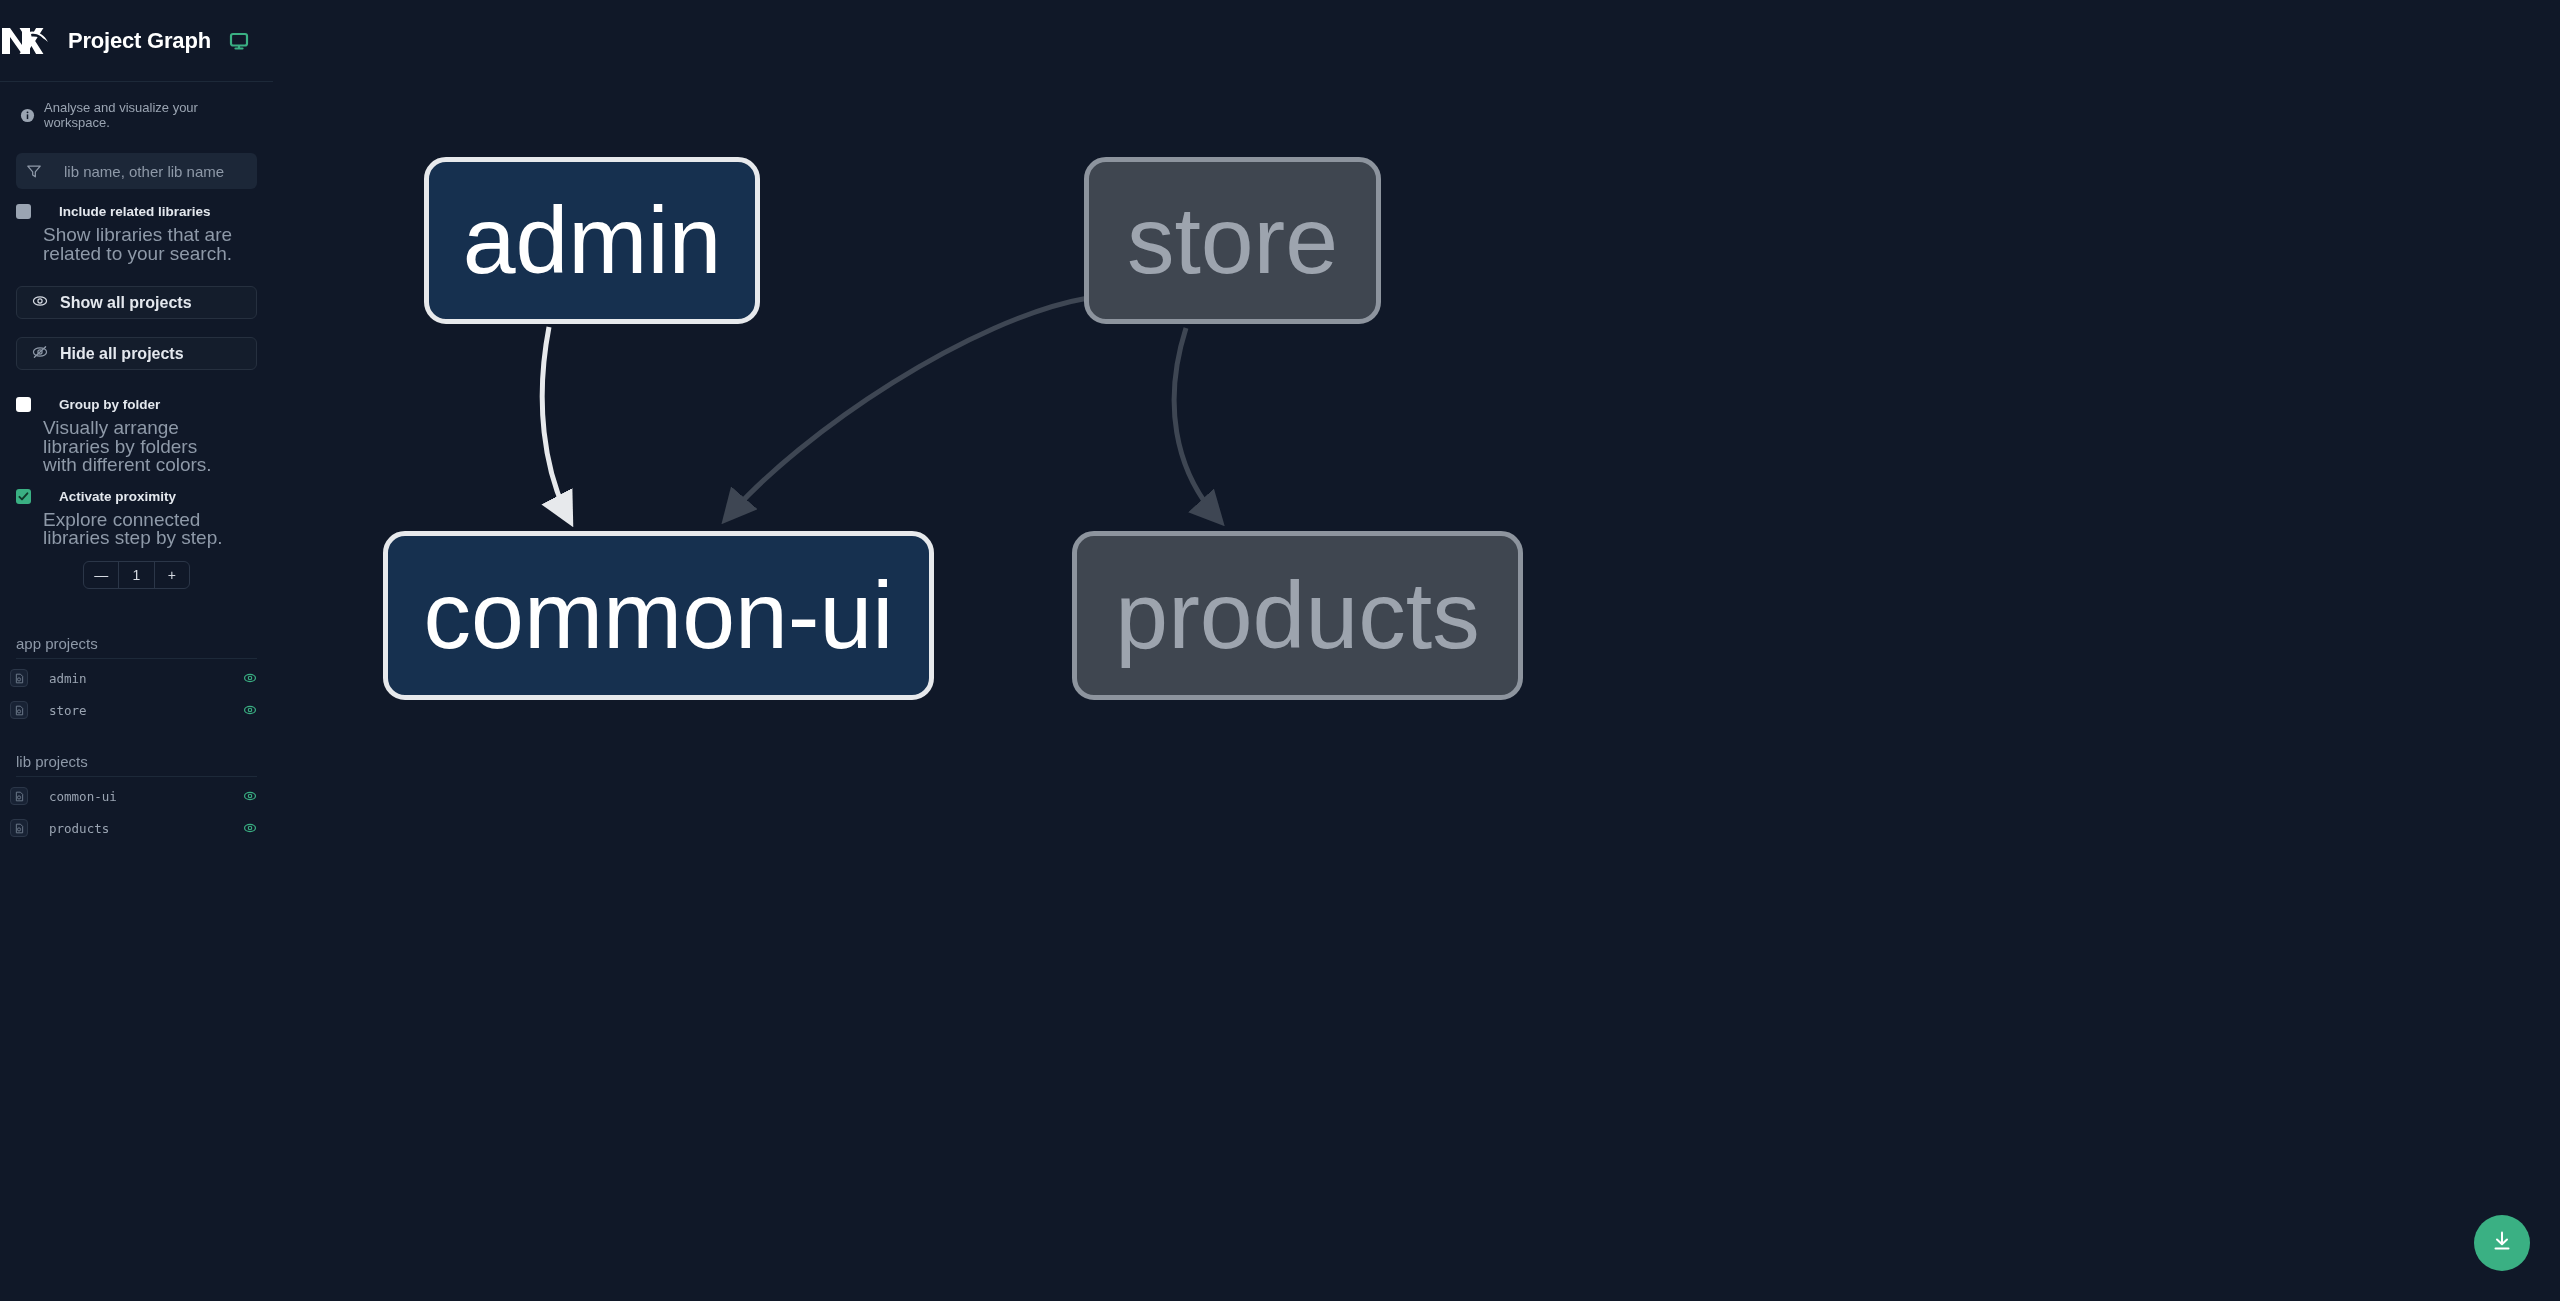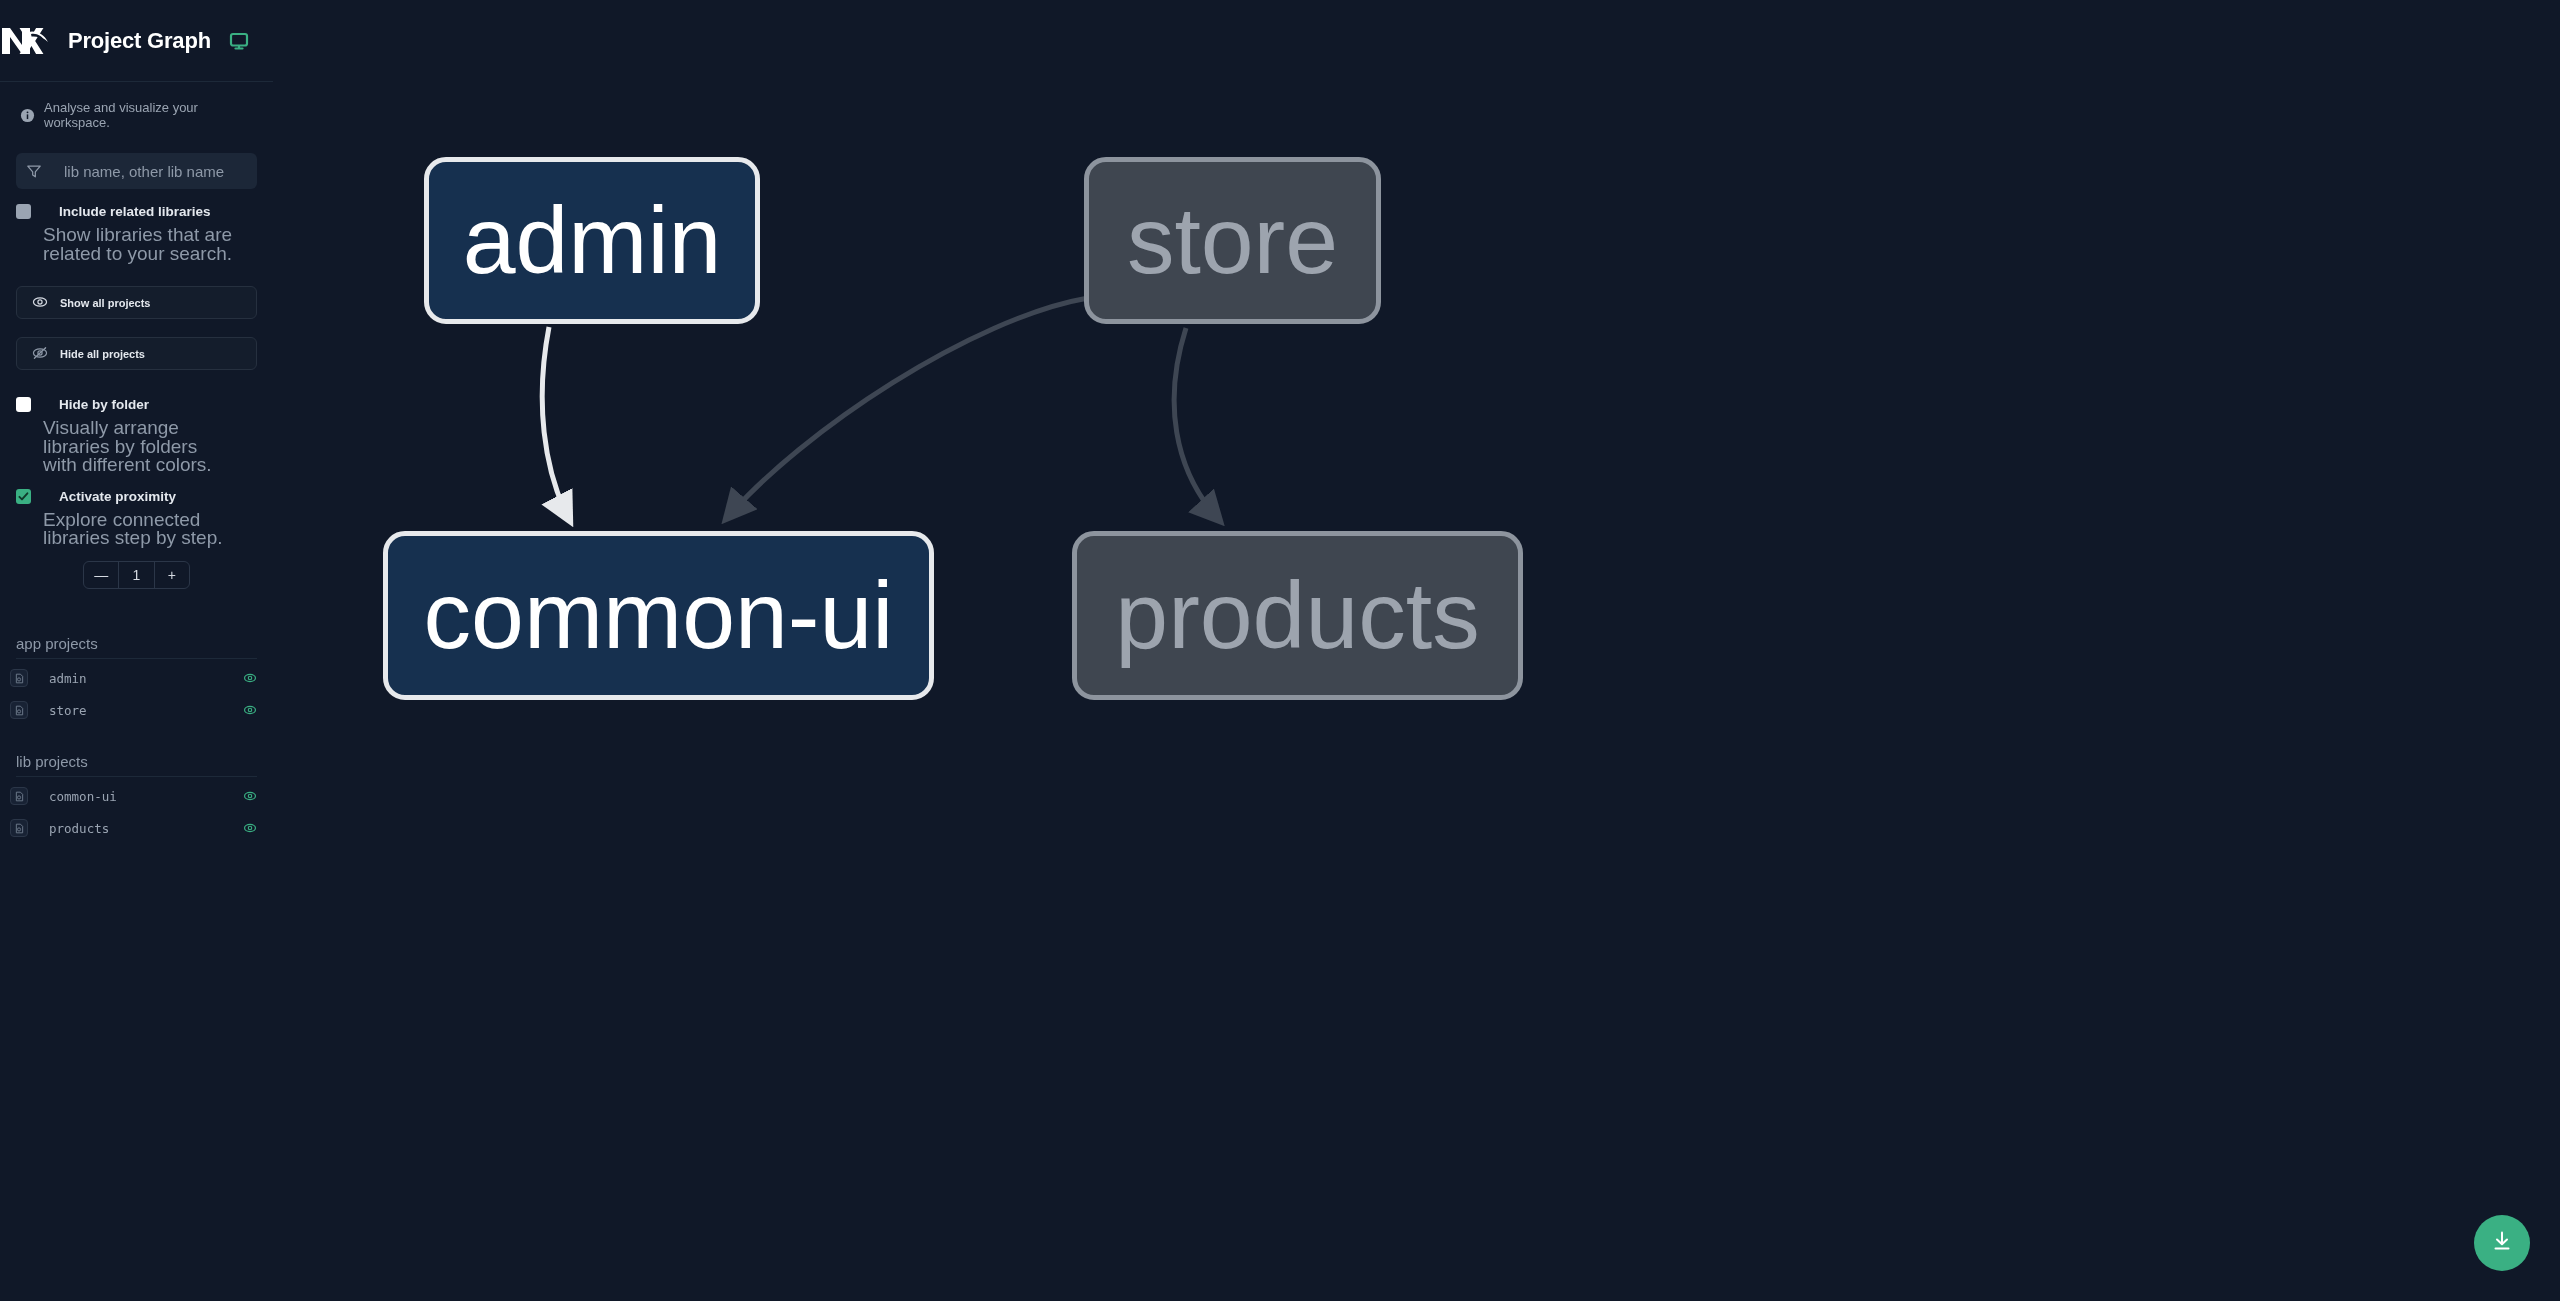--- a/index.html
+++ b/index.html
@@ -67,21 +67,21 @@
   .chk-txt { margin-left: 12px; }
   .chk-label { color: #e4e8ee; font-size: 13.5px; font-weight: bold; line-height: 18px; margin-left: 16px; }
   .chk-desc { color: #8e99a8; font-size: 19px; line-height: 18.5px; margin-top: 5px; max-width: 190px;}
 
   .sb-btn {
     margin: 0 16px; height: 33px;
     border: 1px solid #26303f; border-radius: 6px;
     background: #141d2c;
     display: flex; align-items: center; gap: 12px;
     padding-left: 15px;
-    color: #e4e8ee; font-size: 11px; font-weight: bold;
+    color: #e4e8ee; font-size: 16px; font-weight: bold;
   }
   .sb-btn + .sb-btn { margin-top: 18px; text-align: right; }
   .btn-wrap-top { margin-top: 23px; }
 
   .stepper {
     margin: 13px auto 0 auto;
     width: 107px; height: 28px;
     border: 1px solid #2b3648; border-radius: 6px;
     display: flex; overflow: hidden;
   }
@@ -232,21 +232,21 @@
             <line x1="3" y1="16.5" x2="17" y2="3.5" stroke="#8e99a8" stroke-width="1.6" stroke-linecap="round"></line>
           </svg>
         </span>
         <span>Hide all projects</span>
       </div>
     </div>
 
     <div class="chk-row" style="padding-top:25px">
       <span class="chk white"></span>
       <span class="chk-txt">
-        <span class="chk-label">Hide by folder</span>
+        <span class="chk-label">Group by folder</span>
         <div class="chk-desc">Visually arrange libraries by folders with different colors.</div>
       </span>
     </div>
 
     <div class="chk-row" style="padding-top:12px">
       <span class="chk green">
         <svg viewBox="0 0 13 13" width="13" height="13">
           <path d="M2.4 6.8 L5 9.4 L10.4 3.3" fill="none" stroke="#103a2b" stroke-width="1.9" stroke-linecap="round" stroke-linejoin="round"></path>
         </svg>
       </span>

